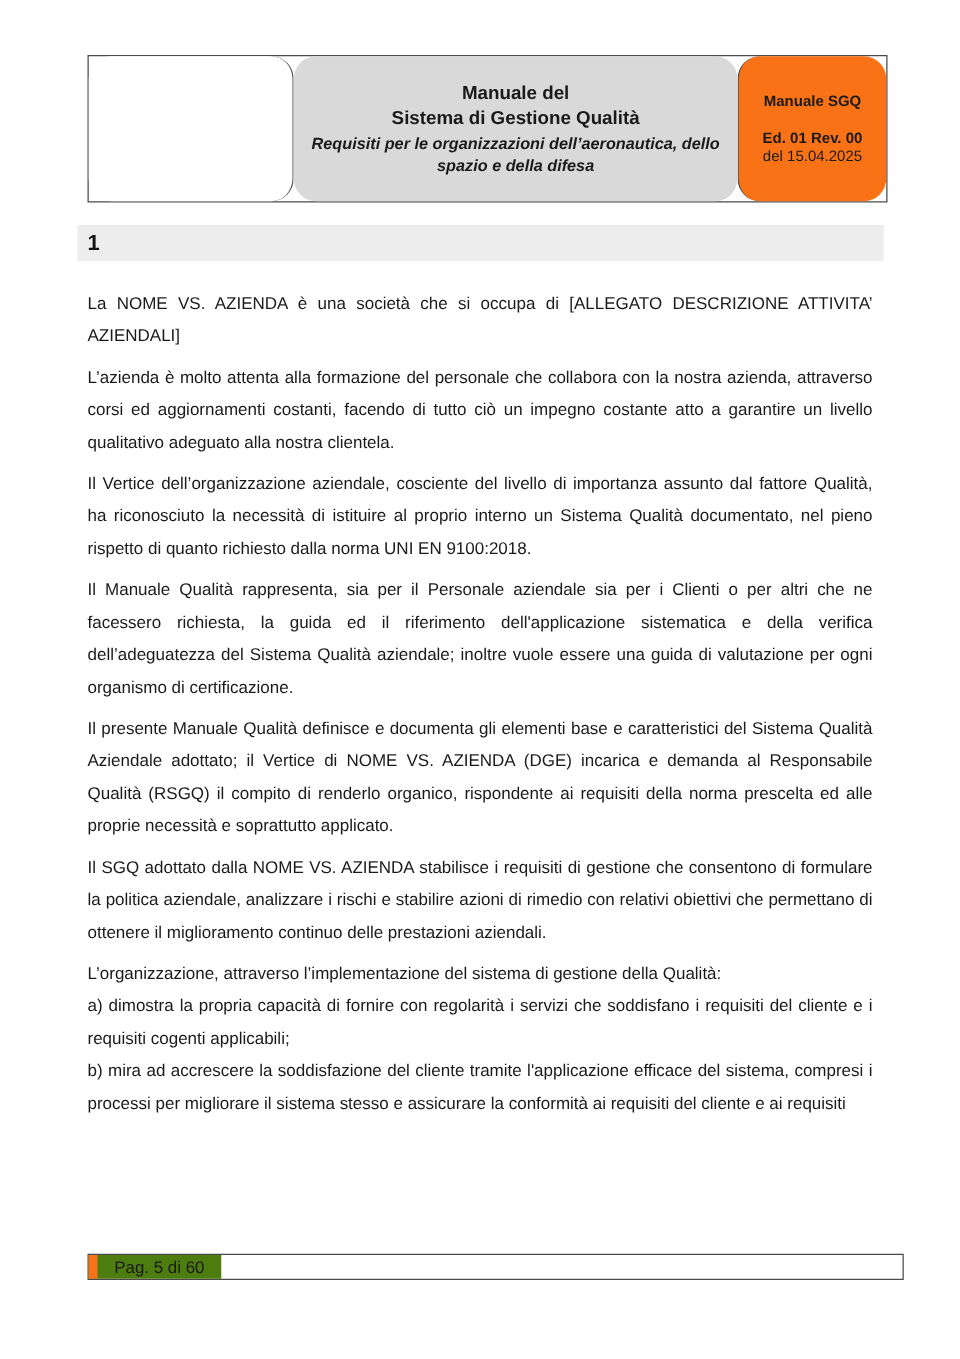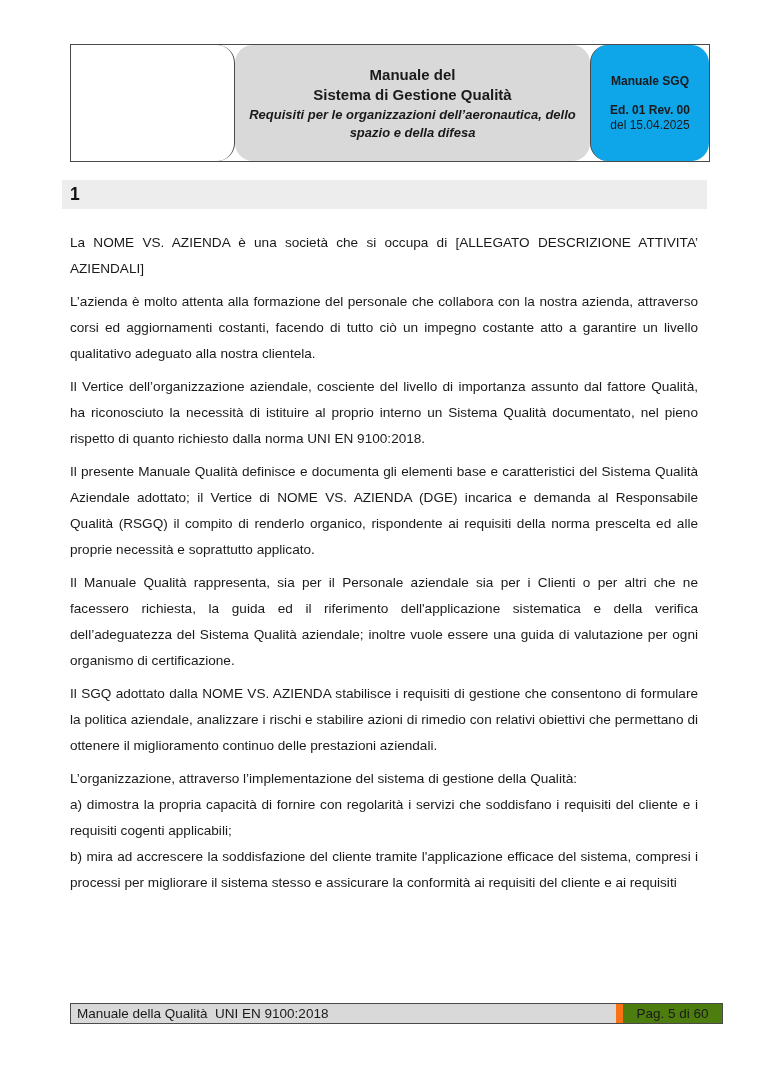--- a/index.html
+++ b/index.html
@@ -28,21 +28,21 @@
   }
   .hcell-title {
     flex:1; background:#d9d9d9;
     display:flex; flex-direction:column;
     justify-content:center; align-items:center;
     text-align:center; padding:4px 14px;
   }
   .title-line { font-weight:bold; font-size:15px; line-height:20px; }
   .title-sub  { font-weight:bold; font-style:italic; font-size:13px; line-height:18px; margin-top:1px; }
   .hcell-doc {
-    width:119px; background:#0ea5e9;
+    width:119px; background:#f97316;
     border-left:1px solid #4a4a4a;
     display:flex; flex-direction:column;
     justify-content:center; align-items:center;
     text-align:center; font-size:12px; line-height:15px;
   }
   .doc-code { font-weight:bold; margin-bottom:14px; }
   .doc-ed   { font-weight:bold; }
   .doc-date { font-weight:normal;text-align:right; }
 
   
@@ -108,28 +108,27 @@
   </div>
 
   <div class="heading-bar">
     <span class="heading-number">1</span>
   </div>
 
   <div class="body-text">
     <p>La NOME VS. AZIENDA è una società che si occupa di [ALLEGATO DESCRIZIONE ATTIVITA’ AZIENDALI]</p>
     <p>L’azienda è molto attenta alla formazione del personale che collabora con la nostra azienda, attraverso corsi ed aggiornamenti costanti, facendo di tutto ciò un impegno costante atto a garantire un livello qualitativo adeguato alla nostra clientela.</p>
     <p>Il Vertice dell’organizzazione aziendale, cosciente del livello di importanza assunto dal fattore Qualità, ha riconosciuto la necessità di istituire al proprio interno un Sistema Qualità documentato, nel pieno rispetto di quanto richiesto dalla norma UNI EN 9100:2018.</p>
+    <p>Il Manuale Qualità rappresenta, sia per il Personale aziendale sia per i Clienti o per altri che ne facessero richiesta, la guida ed il riferimento dell'applicazione sistematica e della verifica dell’adeguatezza del Sistema Qualità aziendale; inoltre vuole essere una guida di valutazione per ogni organismo di certificazione.</p>
     <p>Il presente Manuale Qualità definisce e documenta gli elementi base e caratteristici del Sistema Qualità Aziendale adottato; il Vertice di NOME VS. AZIENDA (DGE) incarica e demanda al Responsabile Qualità (RSGQ) il compito di renderlo organico, rispondente ai requisiti della norma prescelta ed alle proprie necessità e soprattutto applicato.</p>
-    <p>Il Manuale Qualità rappresenta, sia per il Personale aziendale sia per i Clienti o per altri che ne facessero richiesta, la guida ed il riferimento dell'applicazione sistematica e della verifica dell’adeguatezza del Sistema Qualità aziendale; inoltre vuole essere una guida di valutazione per ogni organismo di certificazione.</p>
     <p>Il SGQ adottato dalla NOME VS. AZIENDA stabilisce i requisiti di gestione che consentono di formulare la politica aziendale, analizzare i rischi e stabilire azioni di rimedio con relativi obiettivi che permettano di ottenere il miglioramento continuo delle prestazioni aziendali.</p>
     <div class="pgroup">
       <div>L’organizzazione, attraverso l’implementazione del sistema di gestione della Qualità:</div>
       <div>a) dimostra la propria capacità di fornire con regolarità i servizi che soddisfano i requisiti del cliente e i requisiti cogenti applicabili;</div>
       <div>b) mira ad accrescere la soddisfazione del cliente tramite l'applicazione efficace del sistema, compresi i processi per migliorare il sistema stesso e assicurare la conformità ai requisiti del cliente e ai requisiti</div>
     </div>
   </div>
 
   <div class="footer-table">
-    <div class="fcell-doc">Manuale della Qualità  UNI EN 9100:2018</div>
     <div class="fcell-page">Pag. 5 di 60</div>
   </div>
 
 </div>
 
 </body></html>

